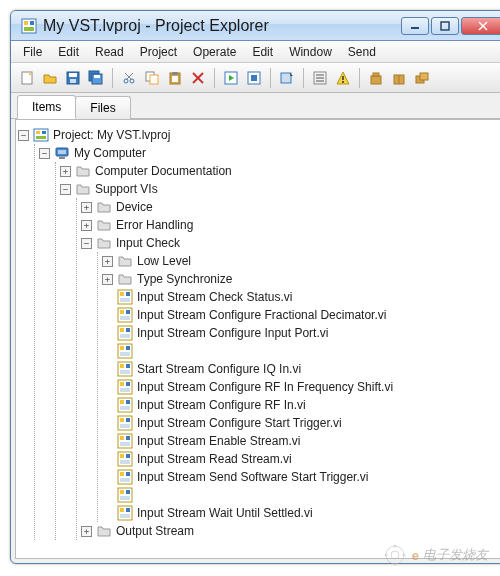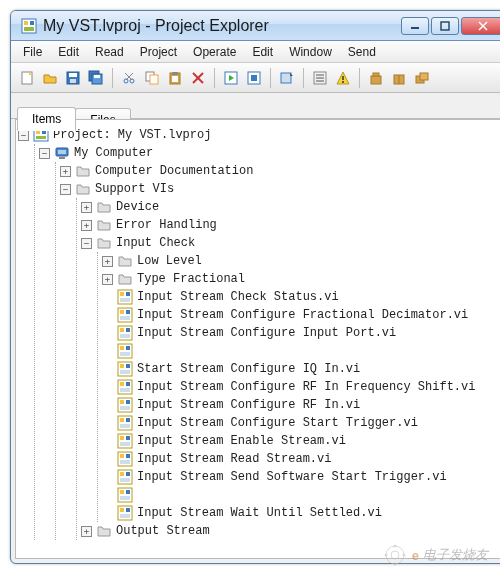--- a/index.html
+++ b/index.html
@@ -21,31 +21,31 @@
 .menubar { height: 22px; background: linear-gradient(#fdfdfd,#ececec); border-bottom: 1px solid #ccc; display: flex; align-items: center; padding: 0 4px; }
 .menubar span { padding: 2px 8px; color: #222; cursor: default; }
 
 
 .toolbar { height: 30px; background: linear-gradient(#fdfdfd,#e6e6e6); border-bottom: 1px solid #bbb; display: flex; align-items: center; padding: 0 6px; gap: 3px; }
 .tool-sep { width: 1px; height: 20px; background: #bbb; margin: 0 3px; }
 .tb-btn { width: 20px; height: 20px; display:flex; align-items:center; justify-content:center; border:1px solid transparent; border-radius:2px; }
 
 
 .tabbar { height: 26px; display: flex; align-items: flex-end; padding-left: 6px; background:#f0f0f0; border-bottom:1px solid #bbb; position:relative; }
-.tab { padding: 4px 14px 4px 14px; border: 1px solid #bbb; border-bottom: none; background: linear-gradient(#fdfdfd,#eaeaea); margin-right: -1px; border-radius: 3px 3px 0 0; font-size:12px; position:relative; top:13px; }
+.tab { padding: 4px 14px 4px 14px; border: 1px solid #bbb; border-bottom: none; background: linear-gradient(#fdfdfd,#eaeaea); margin-right: -1px; border-radius: 3px 3px 0 0; font-size:12px; position:relative; top:1px; }
 .tab.active { background: #fff; z-index:2; border-bottom:1px solid #fff; }
 
 
 .tree-area { position: absolute; top: 108px; bottom: 4px; left: 4px; right: 4px; background: #fff; border: 1px solid #bbb; overflow: auto; padding: 6px 2px; }
 .tree { font-size: 12px; color: #222; }
 .node { display: flex; align-items: center; height: 18px; white-space: nowrap; }
 .exp { width: 11px; height: 11px; border: 1px solid #888; background: #f4f4f4; font-size: 9px; line-height: 9px; text-align: center; margin-right: 4px; color:#555; font-family: monospace; cursor:pointer; flex-shrink:0; }
 .exp.blank { border:none; background:transparent; }
 .icon { width: 16px; height: 16px; margin-right: 4px; flex-shrink:0; display:inline-flex; align-items:center; justify-content:center; }
-.label { cursor: default; font-family: Liberation Mono, monospace; }
+.label { cursor: default; }
 .children { margin-left: 16px; border-left: 1px dotted #aaa; padding-left: 4px; }
 
 
 .watermark { position: absolute; right: 12px; bottom: 8px; font-size: 13px; color: #8a8a8a; font-style: italic; opacity:0.55; display:flex; align-items:center; gap:4px; pointer-events:none; }
 .watermark .e { color: #d17a2a; font-weight:bold; font-style:normal; }
 
 </style>
 </head>
 <body>
 
@@ -297,21 +297,21 @@
                   </span>
                 <span class="label">Low Level</span>
               </div>
               <div class="node">
                 <span class="exp">+</span>
                 <span class="icon">
                     <svg width="16" height="16">
                       <path d="M2 4h4l1 2h7v7H2z" fill="#e0e0e0" stroke="#999"></path>
                     </svg>
                   </span>
-                <span class="label">Type Fractional</span>
+                <span class="label">Type Synchronize</span>
               </div>
               <div id="vi-list">
                   <div class="node">
                     <span class="exp blank"></span>
                     <span class="icon">
                       <svg width="16" height="16">
                         <rect x="1" y="1" width="14" height="14" fill="#fff" stroke="#b89a1a"></rect>
                         <rect x="3" y="3" width="4" height="4" fill="#f5c242"></rect>
                         <rect x="9" y="3" width="4" height="4" fill="#3a7abf"></rect>
                         <rect x="3" y="9" width="10" height="4" fill="#cde"></rect>

